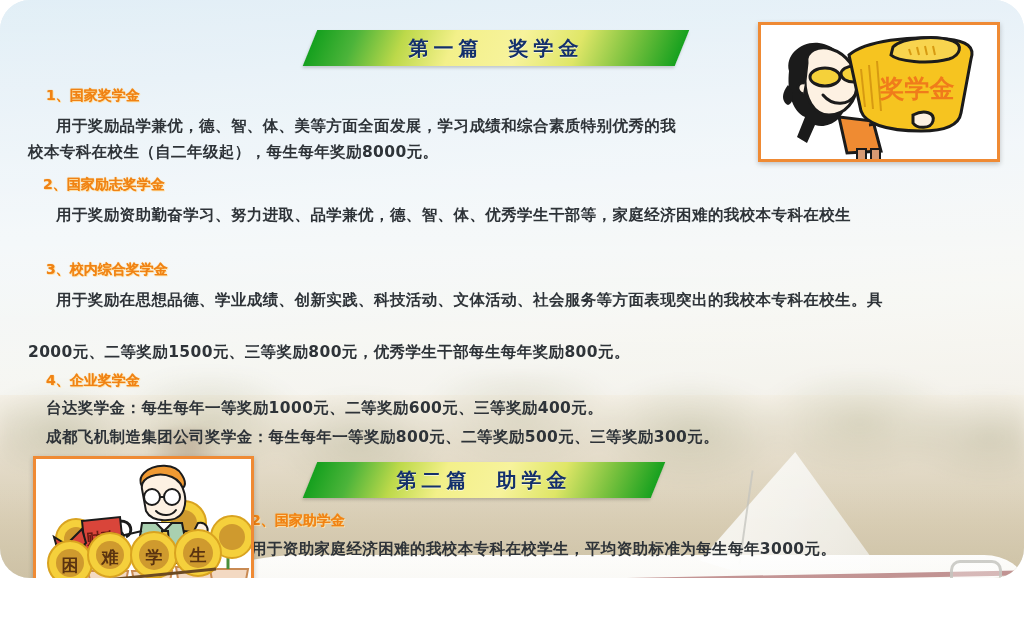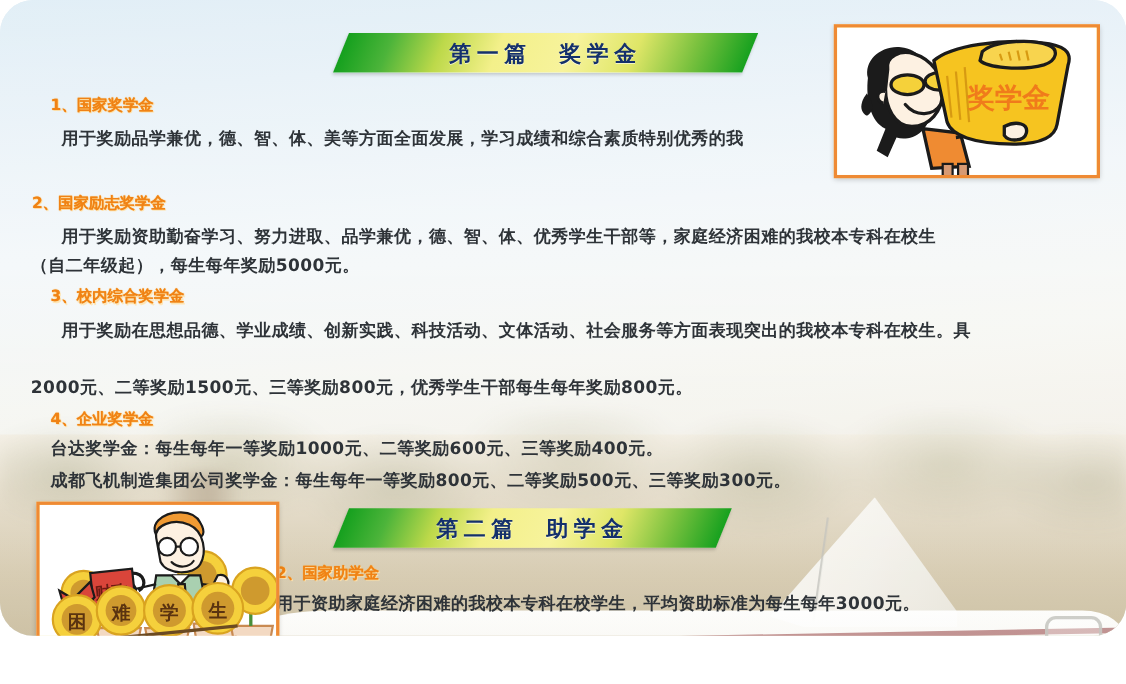--- a/index.html
+++ b/index.html
@@ -104,21 +104,21 @@
     color:#f08215;white-space:nowrap;
     text-shadow:0 0 1px #f7a020, 1px 1px 0 rgba(255,230,180,.9);
   }
   .para{
     position:absolute;font-size:15.5px;color:#2e3338;
     white-space:nowrap;letter-spacing:.4px;font-weight:600;
   }
 
   
   .illus{
-    position:absolute;background:#fef9c3;border:3px solid #ef8a34;
+    position:absolute;background:#f9a8d4;border:3px solid #ef8a34;
     box-shadow:0 2px 5px rgba(0,0,0,.22);overflow:hidden;
   }
   #illus-top{left:758px;top:22px;width:236px;height:134px;}
   #illus-bottom{left:33px;top:456px;width:215px;height:132px;}
   .ing-svg,.sun-svg{display:block;width:100%;height:100%;}
 </style>
 </head>
 <body>
 
 <div id="page">
@@ -139,24 +139,24 @@
   <div class="banner" id="banner1"></div>
   <div class="banner-label" id="banner1-label">第一篇　奖学金</div>
 
   <div class="banner" id="banner2"></div>
   <div class="banner-label" id="banner2-label">第二篇　助学金</div>
 
   <div class="content">
 
     <div class="heading" style="left:46px;top:87px;">1、国家奖学金</div>
     <div class="para" style="left:56px;top:116px;">用于奖励品学兼优，德、智、体、美等方面全面发展，学习成绩和综合素质特别优秀的我</div>
-
-    <div class="heading" style="left:29px;top:176px;">2、国家励志奖学金</div>
+    <div class="para" style="left:28px;top:142px;">校本专科在校生（自二年级起），每生每年奖励8000元。</div>
+
+    <div class="heading" style="left:43px;top:176px;">2、国家励志奖学金</div>
     <div class="para" style="left:56px;top:205px;">用于奖励资助勤奋学习、努力进取、品学兼优，德、智、体、优秀学生干部等，家庭经济困难的我校本专科在校生</div>
-    <div class="para" style="left:28px;top:231px;">（自二年级起），每生每年奖励5000元。</div>
 
     <div class="heading" style="left:46px;top:261px;">3、校内综合奖学金</div>
     <div class="para" style="left:56px;top:290px;">用于奖励在思想品德、学业成绩、创新实践、科技活动、文体活动、社会服务等方面表现突出的我校本专科在校生。具</div>
     <div class="para" style="left:28px;top:342px;">2000元、二等奖励1500元、三等奖励800元，优秀学生干部每生每年奖励800元。</div>
 
     <div class="heading" style="left:46px;top:372px;">4、企业奖学金</div>
     <div class="para" style="left:46px;top:398px;">台达奖学金：每生每年一等奖励1000元、二等奖励600元、三等奖励400元。</div>
     <div class="para" style="left:46px;top:427px;">成都飞机制造集团公司奖学金：每生每年一等奖励800元、二等奖励500元、三等奖励300元。</div>
 
     <div class="heading" style="left:251px;top:512px;">2、国家助学金</div>

